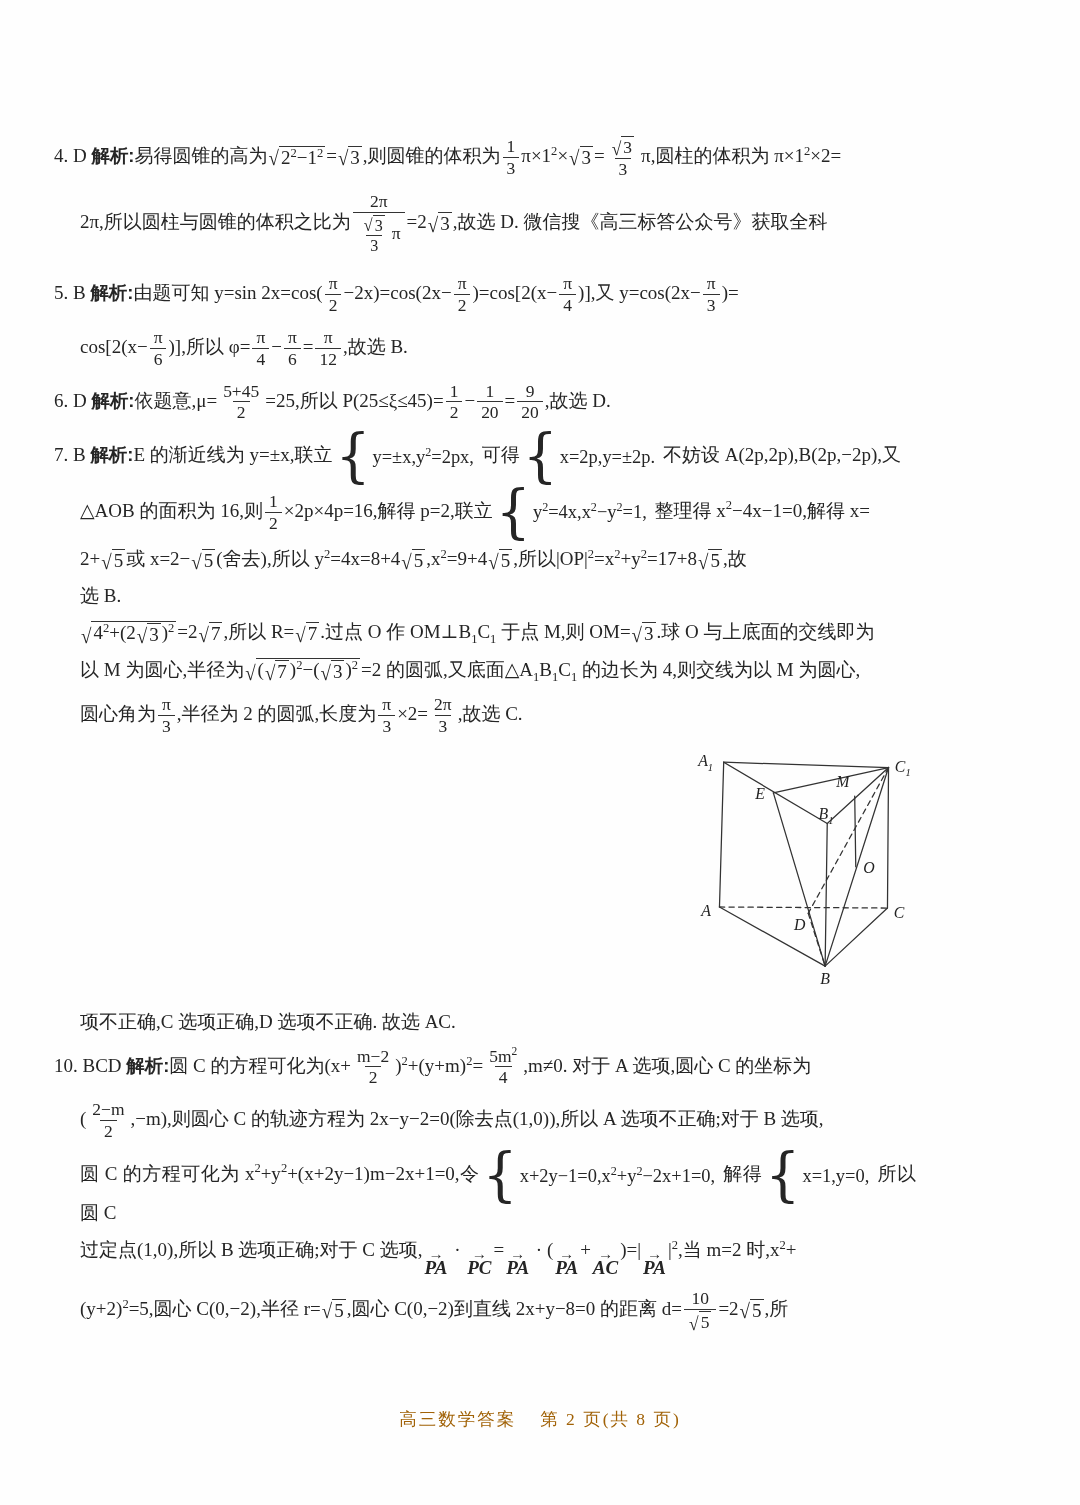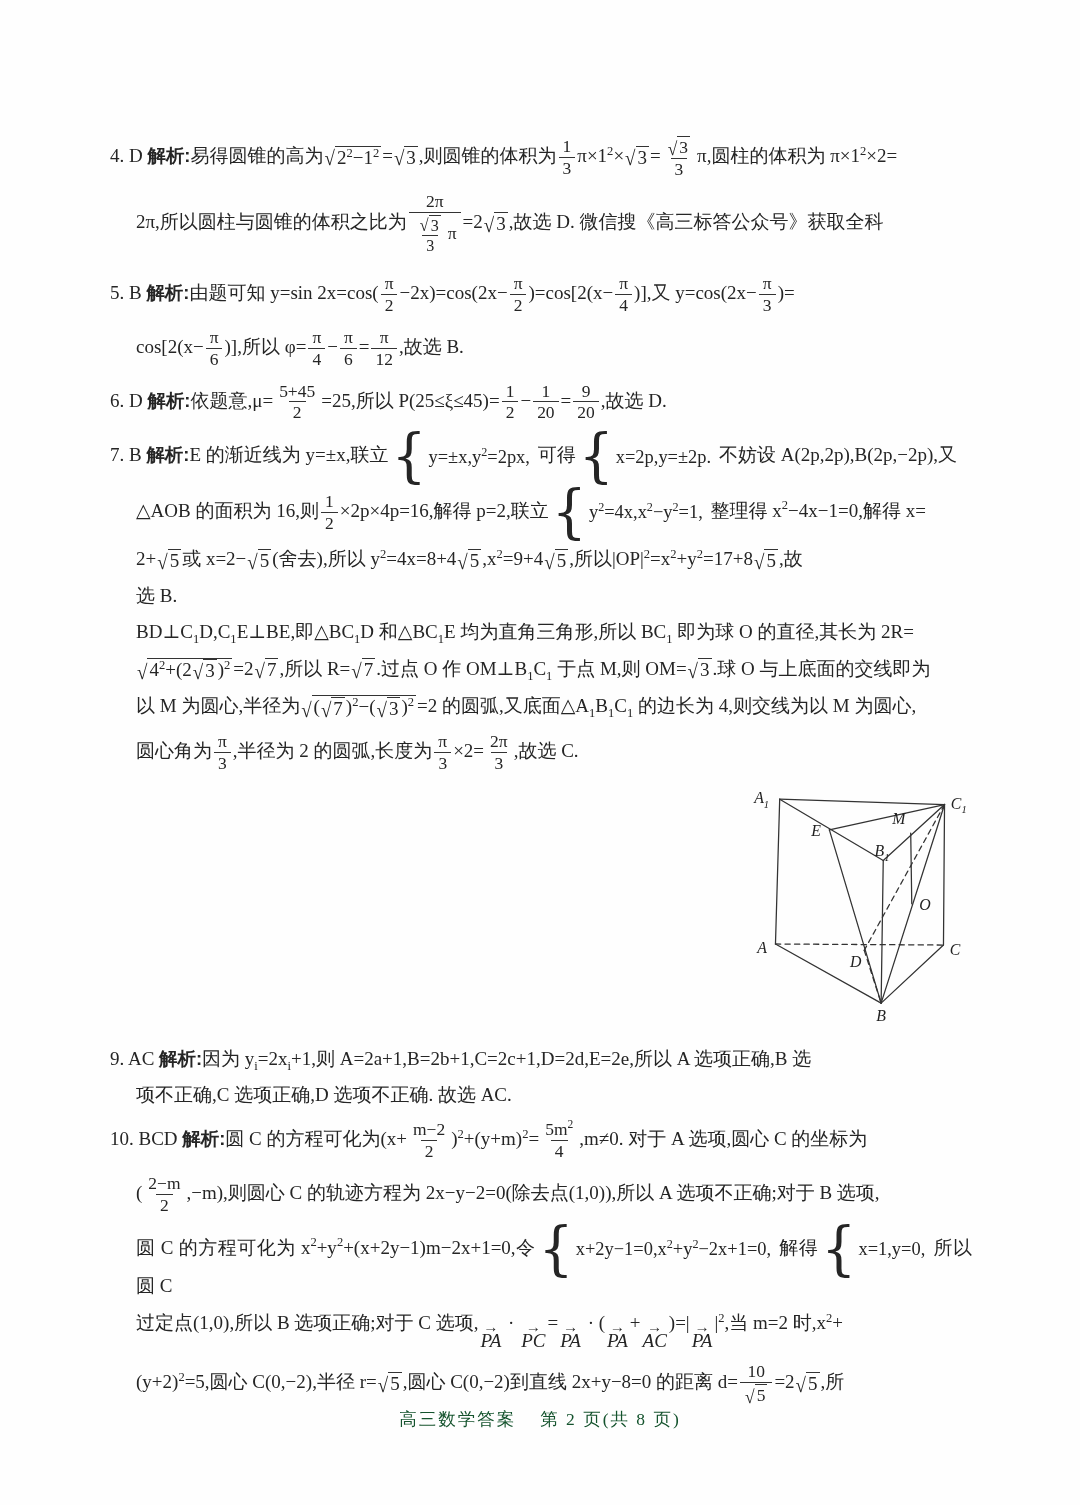--- a/index.html
+++ b/index.html
@@ -1,21 +1,21 @@
 <!DOCTYPE html>
 <html><head>
 <meta charset="utf-8">
 <style>
   html,body{margin:0;padding:0;background:#ffffff;}
   .page{
     position:relative;
     width:1080px;height:1505px;
     background:#fefefe;
     box-sizing:border-box;
-    padding:134px 110px 0 110px;
+    padding:134px 110px 0 54px;
     font-family:"Liberation Serif","DejaVu Serif",serif;
     font-size:19px;color:#252525;
     overflow:hidden;
   }
   .ln{
     width:862px;
     line-height:1.45;
     margin-bottom:9px;
     text-align:justify;
   }
@@ -32,30 +32,30 @@
   .sqr{border-top:1.2px solid #333;padding:0 2px;line-height:1.2;}
   
   .cs{display:inline-flex;align-items:center;vertical-align:middle;margin:0 3px;}
   .cbr{font-size:2.9em;font-weight:300;line-height:0.85;margin-right:2px;font-family:"DejaVu Serif",serif;transform:scaleY(1.05);}
   .crows{display:inline-flex;align-items:flex-start;}
   .crow{line-height:1.55;font-size:0.97em;}
   sup,sub{font-size:0.66em;line-height:0;}
   
   .vec{display:inline-flex;flex-direction:column;align-items:center;vertical-align:-3px;line-height:1;margin:0 2px;}
   .varr{font-size:0.8em;line-height:0.55;}
-  .vbody{font-weight:normal;font-style:italic;line-height:1.05;}
+  .vbody{font-weight:bold;font-style:italic;line-height:1.05;}
   
   .figwrap{width:862px;text-align:right;margin:4px 0 10px 0;}
   .figwrap svg{overflow:visible;}
   .fig-label{font-style:italic;font-size:15px;fill:#222;font-family:"Liberation Serif","DejaVu Serif",serif;}
   .fig-sub{font-size:10px;font-style:italic;}
   
   .footer{
     position:absolute;left:0;right:0;bottom:74px;
-    text-align:center;font-size:17.5px;color:#14532d;
+    text-align:center;font-size:17.5px;color:#a16207;
     letter-spacing:2px;
   }
   .footer span{margin:0 12px;}
 </style>
 </head>
 <body>
 
 <div class="page">
 
   <section>
@@ -175,21 +175,20 @@
           <span class="sqs">√</span>
           <span class="sqr">5</span>
         </span>,所以|OP|<sup>2</sup>=x<sup>2</sup>+y<sup>2</sup>=17+8<span class="sq">
           <span class="sqs">√</span>
           <span class="sqr">5</span>
         </span>,故</div>
     <div class="ln cont">选 B.</div>
   </section>
 
   <section>
-    <div class="ln cont">BD⊥C<sub>1</sub>D,C<sub>1</sub>E⊥BE,即△BC<sub>1</sub>D 和△BC<sub>1</sub>E 均为直角三角形,所以 BC<sub>1</sub> 即为球 O 的直径,其长为 2R=</div>
     <div class="ln cont"><span class="sq">
           <span class="sqs">√</span>
           <span class="sqr">4<sup>2</sup>+(2<span class="sq">
               <span class="sqs">√</span>
               <span class="sqr">3</span>
             </span>)<sup>2</sup></span>
         </span>=2<span class="sq">
           <span class="sqs">√</span>
           <span class="sqr">7</span>
         </span>,所以 R=<span class="sq">
@@ -251,21 +250,20 @@
           <text class="fig-label" x="12" y="154" text-anchor="end"><tspan>A</tspan></text>
           <text class="fig-label" x="185" y="155" text-anchor="start"><tspan>C</tspan></text>
           <text class="fig-label" x="96" y="167" text-anchor="middle"><tspan>D</tspan></text>
           <text class="fig-label" x="120" y="218" text-anchor="middle"><tspan>B</tspan></text>
         </g>
       </svg>
     </div>
   </section>
 
   <section>
-    <div class="ln">9. AC <span class="jiexi">解析:</span>因为 y<sub>i</sub>=2x<sub>i</sub>+1,则 A=2a+1,B=2b+1,C=2c+1,D=2d,E=2e,所以 A 选项正确,B 选</div>
     <div class="ln cont">项不正确,C 选项正确,D 选项不正确. 故选 AC.</div>
   </section>
 
   <section>
     <div class="ln">10. BCD <span class="jiexi">解析:</span>圆 C 的方程可化为(x+<span class="fr">
           <span class="num">m−2</span>
           <span class="den">2</span>
         </span>)<sup>2</sup>+(y+m)<sup>2</sup>=<span class="fr">
           <span class="num">5m<sup>2</sup></span>
           <span class="den">4</span>

